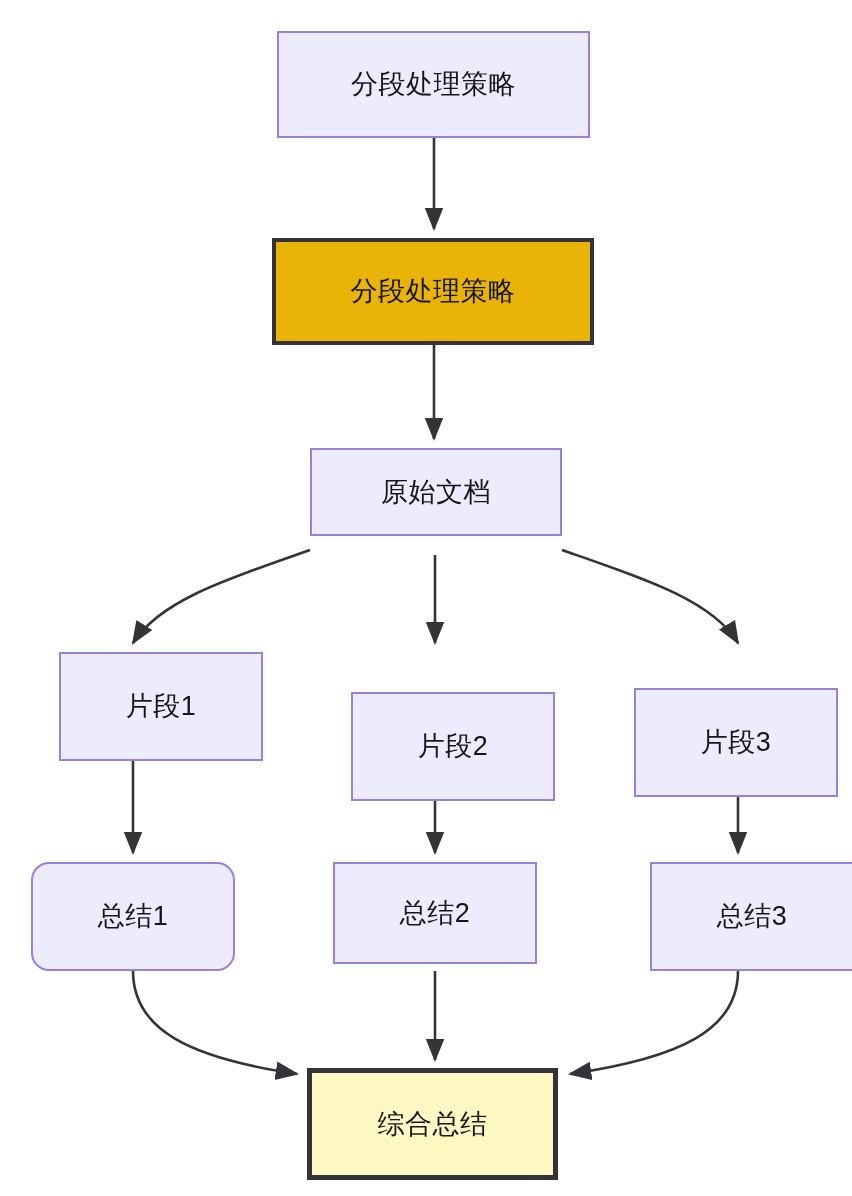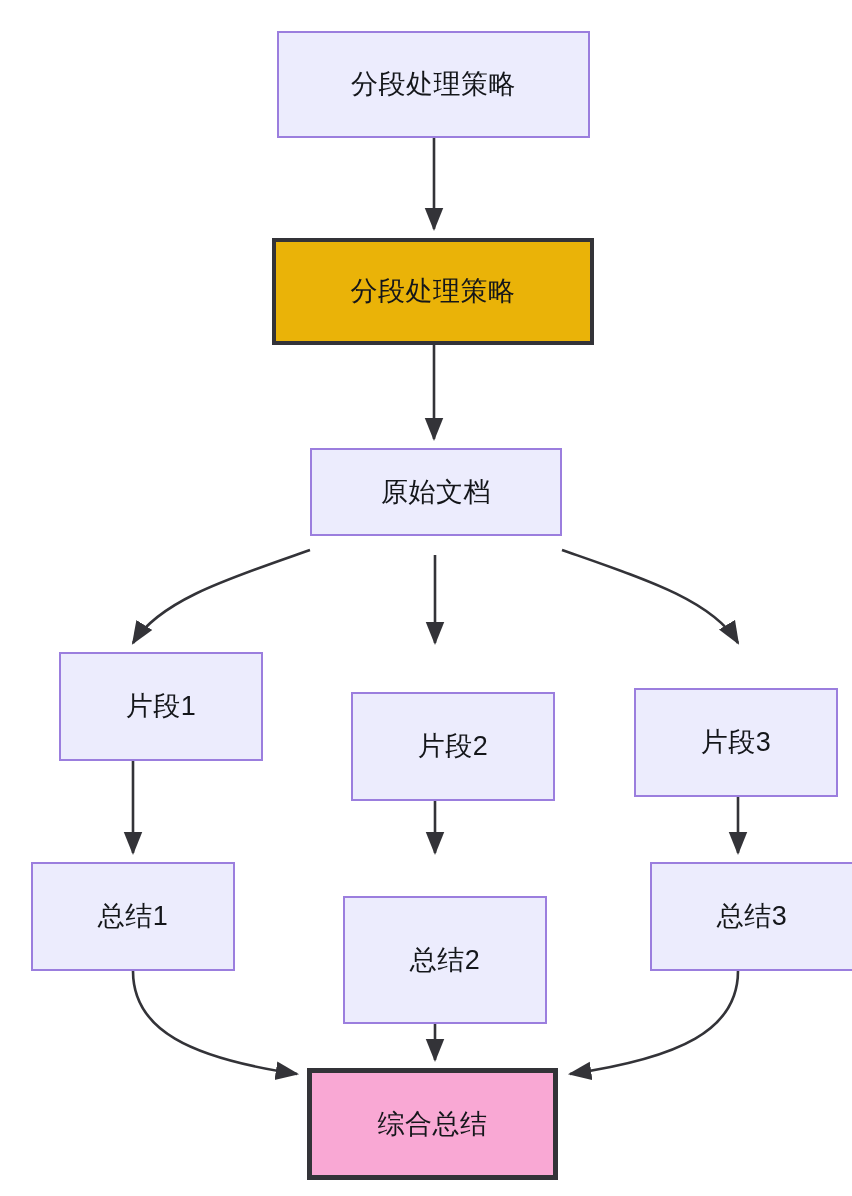--- a/index.html
+++ b/index.html
@@ -48,21 +48,21 @@
     background: #ececfd;
     border: 2px solid #9b7ede;
   }
   
   .style-emphasis {
     background: #eab308;
     border: 4px solid #333338;
   }
   
   .style-result {
-    background: #f9a8d4;
+    background: #fef9c3;
     border: 5px solid #333338;
   }
 </style>
 </head>
 <body>
 
 <div id="diagram-root">
 
   <svg id="edge-layer" viewBox="0 0 852 1196" width="852" height="1196" xmlns="http://www.w3.org/2000/svg">
     <defs>
@@ -102,25 +102,25 @@
   </div>
 
   <div class="node style-plain" style="left: 351px; top: 652px; width: 204px; height: 109px; margin-top: 40px;">
     <span class="node-label">片段2</span>
   </div>
 
   <div class="node style-plain" style="left: 634px; top: 652px; width: 204px; height: 109px; margin-top: 36px;">
     <span class="node-label">片段3</span>
   </div>
 
-  <div class="node style-plain" style="left: 31px; top: 862px; width: 204px; height: 109px;">
+  <div class="node style-plain" style="left: 31px; top: 862px; width: 204px; height: 109px; border-radius: 18px;">
     <span class="node-label">总结1</span>
   </div>
 
-  <div class="node style-plain" style="left: 333px; top: 896px; width: 204px; height: 128px; margin-left: 10px;">
+  <div class="node style-plain" style="left: 333px; top: 862px; width: 204px; height: 102px;">
     <span class="node-label">总结2</span>
   </div>
 
   <div class="node style-plain" style="left: 634px; top: 862px; width: 204px; height: 109px; margin-left: 16px;">
     <span class="node-label">总结3</span>
   </div>
 
   <div class="node style-result" style="left: 307px; top: 1068px; width: 251px; height: 112px;">
     <span class="node-label">综合总结</span>
   </div>

